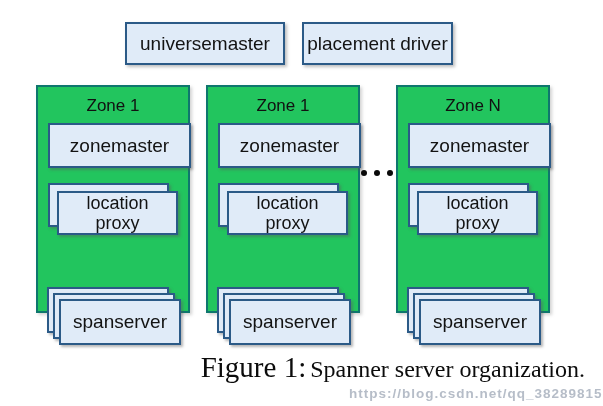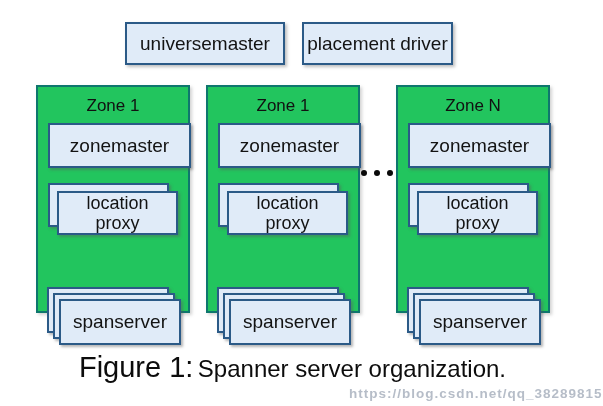--- a/index.html
+++ b/index.html
@@ -42,22 +42,22 @@
   .span-stack .l0{left:0;top:0;}
   .span-stack .l1{left:6px;top:6px;}
   .span-stack .l2{left:12px;top:12px;}
 
   
   .dots{position:absolute;left:361px;top:170px;width:32px;display:flex;gap:7px;align-items:center;}
   .dots i{display:block;width:6px;height:6px;border-radius:50%;background:#0a0a0a;}
 
   
   .caption{
-    position:absolute;left:0;top:351px;width:100%;text-align:center;padding-right:18px;
-    box-sizing:border-box;font-family:Liberation Sans, sans-serif;color:#0c0c0c;z-index:2;
+    position:absolute;left:0;top:351px;width:100%;text-align:right;padding-right:18px;
+    box-sizing:border-box;font-family:Liberation Serif, serif;color:#0c0c0c;z-index:2;
   }
   .cap-label{font-size:29px;}
   .cap-text{font-size:24px;}
 
   
   .watermark{
     position:absolute;left:349px;top:386px;z-index:1;
     font-family:"Liberation Sans",sans-serif;font-size:13.5px;letter-spacing:1px;
     color:rgba(178,185,197,0.95);white-space:nowrap;font-weight:bold;
   }

